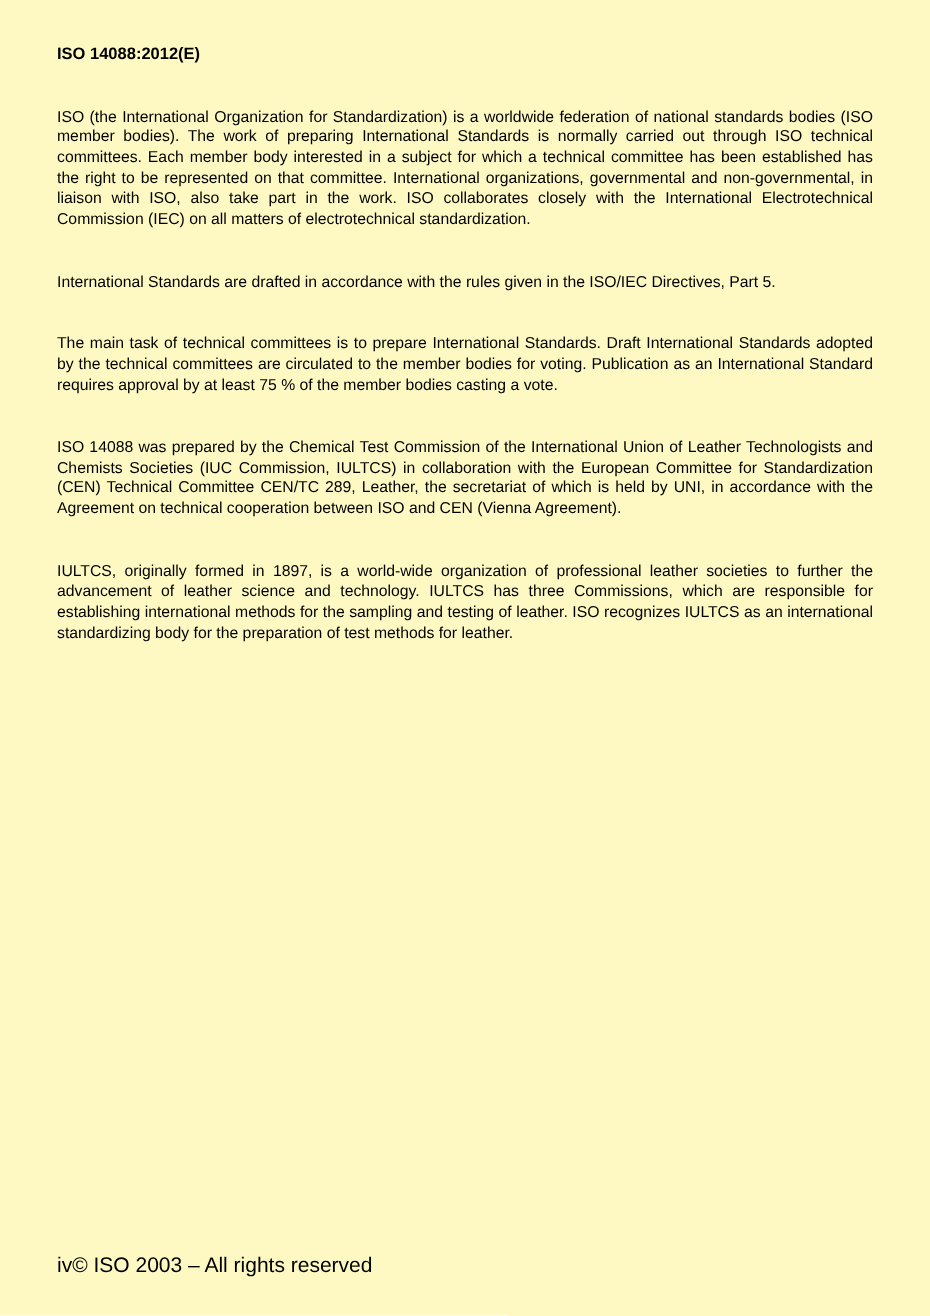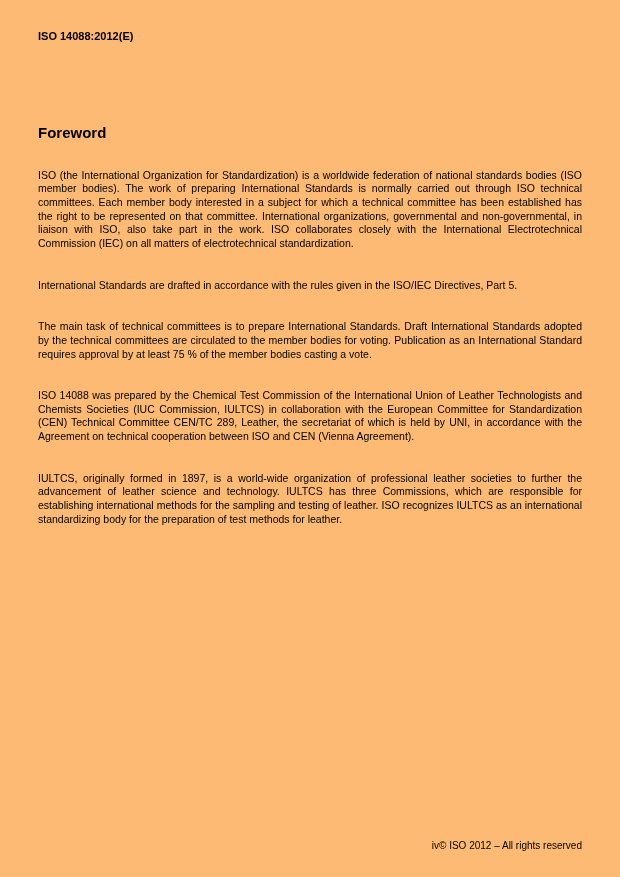--- a/index.html
+++ b/index.html
@@ -9,21 +9,21 @@
       height: 877px;
       position: relative;
       font-family: "Liberation Sans", "DejaVu Sans", sans-serif;
       color: #000000;
       overflow: hidden;
     }
     .page {
       position: absolute;
       inset: 0;
       padding: 30px 38px 4px 38px;
-      background: #fdba74;
+      background: #fef9c3;
     }
     .doc-header {
       font-size: 11px;
       font-weight: bold;
       line-height: 1.25;
     }
     .foreword-heading {
       font-size: 15px;
       font-weight: bold;
       margin-top: 80px;
@@ -32,51 +32,50 @@
     .body-text p {
       font-size: 10.5px;
       line-height: 1.3;
       text-align: justify;
       margin-bottom: 13px;
       margin-top: 28px;
     }
     .italic { }
     .page-footer {
       position: absolute;
-      left: 22px;
+      left: 38px;
       right: 38px;
       bottom: 26px;
       display: flex;
-      justify-content: flex-end;
+      justify-content: flex-start;
       align-items: baseline;
-      font-size: 10px;
+      font-size: 14px;
     }
   </style>
 </head>
 <body>
 
 <div class="page">
 
   <div class="doc-header">
     <div>ISO 14088:2012(E)</div>
   </div>
 
-  <h1 class="foreword-heading">Foreword</h1>
 
   <div class="body-text">
     <p>ISO (the International Organization for Standardization) is a worldwide federation of national standards bodies (ISO member bodies). The work of preparing International Standards is normally carried out through ISO technical committees. Each member body interested in a subject for which a technical committee has been established has the right to be represented on that committee. International organizations, governmental and non-governmental, in liaison with ISO, also take part in the work. ISO collaborates closely with the International Electrotechnical Commission (IEC) on all matters of electrotechnical standardization.</p>
 
     <p>International Standards are drafted in accordance with the rules given in the ISO/IEC Directives, Part 5.</p>
 
     <p>The main task of technical committees is to prepare International Standards. Draft International Standards adopted by the technical committees are circulated to the member bodies for voting. Publication as an International Standard requires approval by at least 75 % of the member bodies casting a vote.</p>
 
 
     <p><span>ISO 14088 was prepared by the Chemical Test Commission of the International Union of Leather Technologists and Chemists Societies (IUC Commission, IULTCS) in collaboration with the European Committee for Standardization (CEN) Technical Committee CEN/TC 289, </span><span class="italic">Leather</span><span>, the secretariat of which is held by UNI, in accordance with the Agreement on technical cooperation between ISO and CEN (Vienna Agreement).</span></p>
 
     <p>IULTCS, originally formed in 1897, is a world-wide organization of professional leather societies to further the advancement of leather science and technology. IULTCS has three Commissions, which are responsible for establishing international methods for the sampling and testing of leather. ISO recognizes IULTCS as an international standardizing body for the preparation of test methods for leather.</p>
   </div>
 
   <div class="page-footer">
     <span>iv</span>
-    <span>© ISO 2012 – All rights reserved</span>
+    <span>© ISO 2003 – All rights reserved</span>
   </div>
 
 </div>
 
 </body></html>

